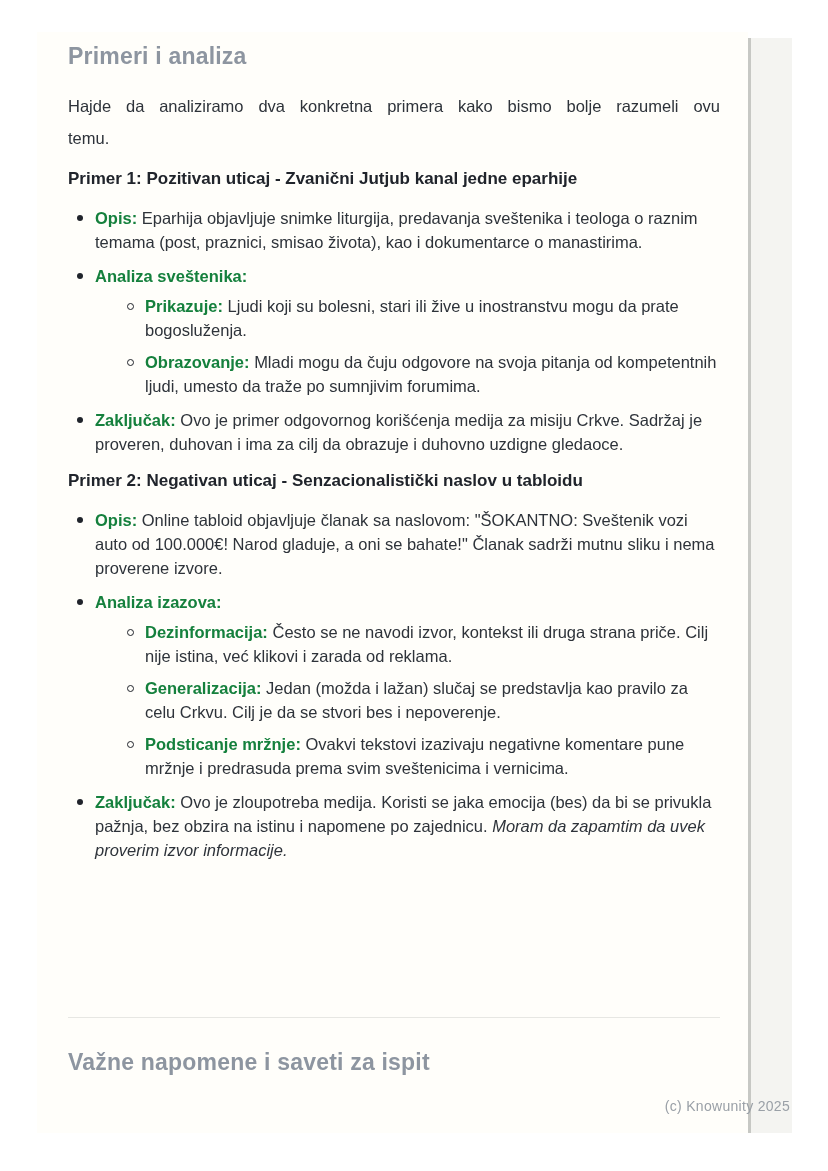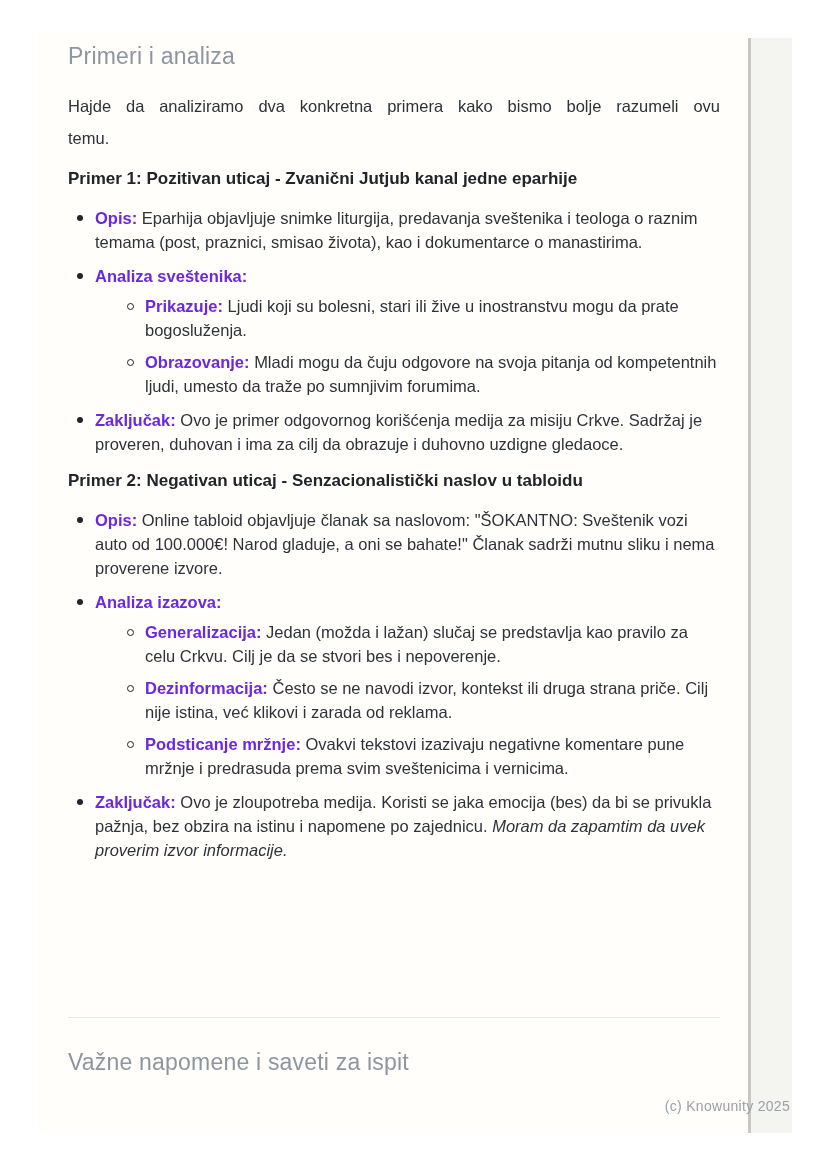--- a/index.html
+++ b/index.html
@@ -24,21 +24,21 @@
   .gutter{
     position:absolute;left:714px;top:6px;width:41px;height:calc(100% - 6px);
     background:#F4F4F1;
   }
   .content{
     position:absolute;left:0;top:0;width:711px;
     padding:10px 28px 0 31px;box-sizing:border-box;
     color:#2E333A;
   }
   h1.muted{
-    font-size:23px;line-height:28px;font-weight:400;
+    font-size:23px;line-height:28px;font-weight:700;
     color:#8D95A0;margin:0 0 20px 0;letter-spacing:0.2px;
   }
   .intro{
     font-size:16.5px;line-height:32px;margin:0 0 8px 0;color:#2E333A;
   }
   .intro .l1{
     display:inline-block;width:100%;
     text-align:justify;text-align-last:justify;
   }
   .intro .l2{display:block;}
@@ -58,21 +58,21 @@
   }
   .dot{
     position:absolute;left:9px;top:9px;width:6px;height:6px;
     border-radius:50%;background:#20242B;
   }
   .ring{
     position:absolute;left:9px;top:9px;width:5px;height:5px;
     border-radius:50%;border:1.6px solid #20242B;background:transparent;
     box-sizing:content-box;
   }
-  .lbl{font-weight:700;color:#6d28d9;}
+  .lbl{font-weight:700;color:#15803d;}
   em.note{font-style:italic;}
   .bottom-block{
     position:absolute;left:31px;top:985px;width:652px;
   }
   .divider{
     border:none;border-top:1px solid #E7E7E3;margin:0;height:0;
   }
   .bottom-block h1.muted{margin:30px 0 0 0;}
   .copyright{
     position:absolute;top:1066px;right:2px;z-index:5;
@@ -131,27 +131,27 @@
         <span class="dot"></span>
         <span class="lbl">Opis:</span>
         <span>Online tabloid objavljuje članak sa naslovom: "ŠOKANTNO: Sveštenik vozi auto od 100.000€! Narod gladuje, a oni se bahate!" Članak sadrži mutnu sliku i nema proverene izvore.</span>
       </li>
       <li>
         <span class="dot"></span>
         <span class="lbl">Analiza izazova:</span>
         <ul class="lvl2">
           <li>
             <span class="ring"></span>
-            <span class="lbl">Generalizacija:</span>
-            <span>Jedan (možda i lažan) slučaj se predstavlja kao pravilo za celu Crkvu. Cilj je da se stvori bes i nepoverenje.</span>
+            <span class="lbl">Dezinformacija:</span>
+            <span>Često se ne navodi izvor, kontekst ili druga strana priče. Cilj nije istina, već klikovi i zarada od reklama.</span>
           </li>
           <li>
             <span class="ring"></span>
-            <span class="lbl">Dezinformacija:</span>
-            <span>Često se ne navodi izvor, kontekst ili druga strana priče. Cilj nije istina, već klikovi i zarada od reklama.</span>
+            <span class="lbl">Generalizacija:</span>
+            <span>Jedan (možda i lažan) slučaj se predstavlja kao pravilo za celu Crkvu. Cilj je da se stvori bes i nepoverenje.</span>
           </li>
           <li>
             <span class="ring"></span>
             <span class="lbl">Podsticanje mržnje:</span>
             <span>Ovakvi tekstovi izazivaju negativne komentare pune mržnje i predrasuda prema svim sveštenicima i vernicima.</span>
           </li>
         </ul>
       </li>
       <li>
         <span class="dot"></span>

